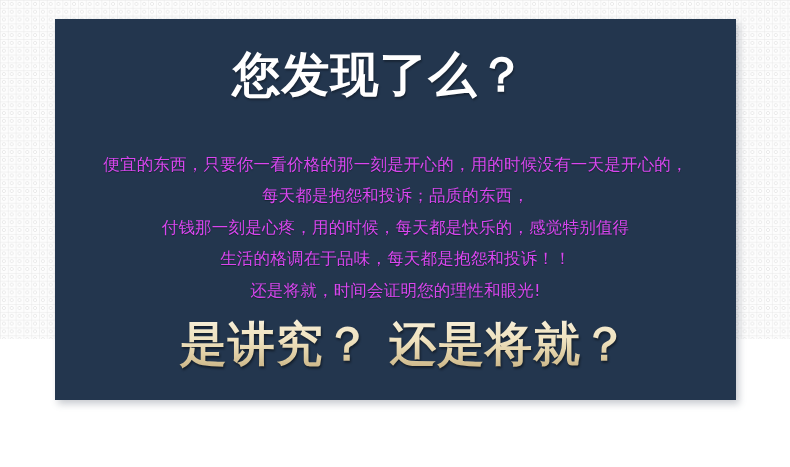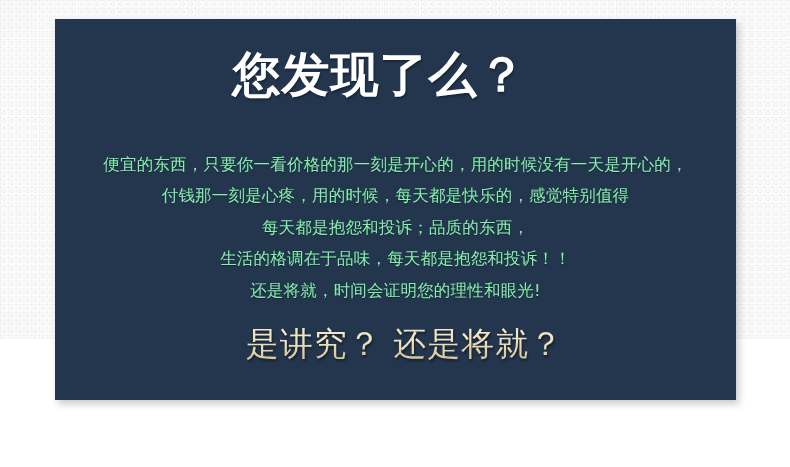--- a/index.html
+++ b/index.html
@@ -57,42 +57,42 @@
     text-shadow: 1px 2px 2px rgba(0,0,0,0.30);
   }
 
   
   #body-block {
     position: absolute;
     left: 0;
     top: 130px;
     width: 100%;
     text-align: center;
-    color: #86efac;
+    color: #d946ef;
     font-size: 16.5px;
     line-height: 31.4px;
     font-weight: normal;
     letter-spacing: 0.2px;
     white-space: nowrap;
   }
   #body-block .body-line {
     display: block;
     text-shadow: 0 1px 1px rgba(0,0,0,0.35);
   }
 
   
   #tagline {
     position: absolute;
     left: 0;
     top: 296px;
     width: 100%;
     text-align: center;
-    font-size: 33px;
+    font-size: 47px;
     line-height: 58px;
-    font-weight: normal;
+    font-weight: bold;
     letter-spacing: 1px;
     white-space: nowrap;
     text-indent: 18px;
     background-image: linear-gradient(
         to bottom,
         #fbf5e4 0%,
         #f3e8cb 22%,
         #efe2bf 44%,
         #ddcba0 72%,
         #c4ad7e 100%);
@@ -111,22 +111,22 @@
 <body>
 
 <div id="page-root">
 
   <div id="poster-panel">
 
     <div id="headline">您发现了么？</div>
 
     <div id="body-block">
       <span class="body-line">便宜的东西，只要你一看价格的那一刻是开心的，用的时候没有一天是开心的，</span>
+      <span class="body-line">每天都是抱怨和投诉；品质的东西，</span>
       <span class="body-line">付钱那一刻是心疼，用的时候，每天都是快乐的，感觉特别值得</span>
-      <span class="body-line">每天都是抱怨和投诉；品质的东西，</span>
       <span class="body-line">生活的格调在于品味，每天都是抱怨和投诉！！</span>
       <span class="body-line">还是将就，时间会证明您的理性和眼光!</span>
     </div>
 
     <div id="tagline">是讲究？ 还是将就？</div>
 
   </div>
 
 </div>
 

